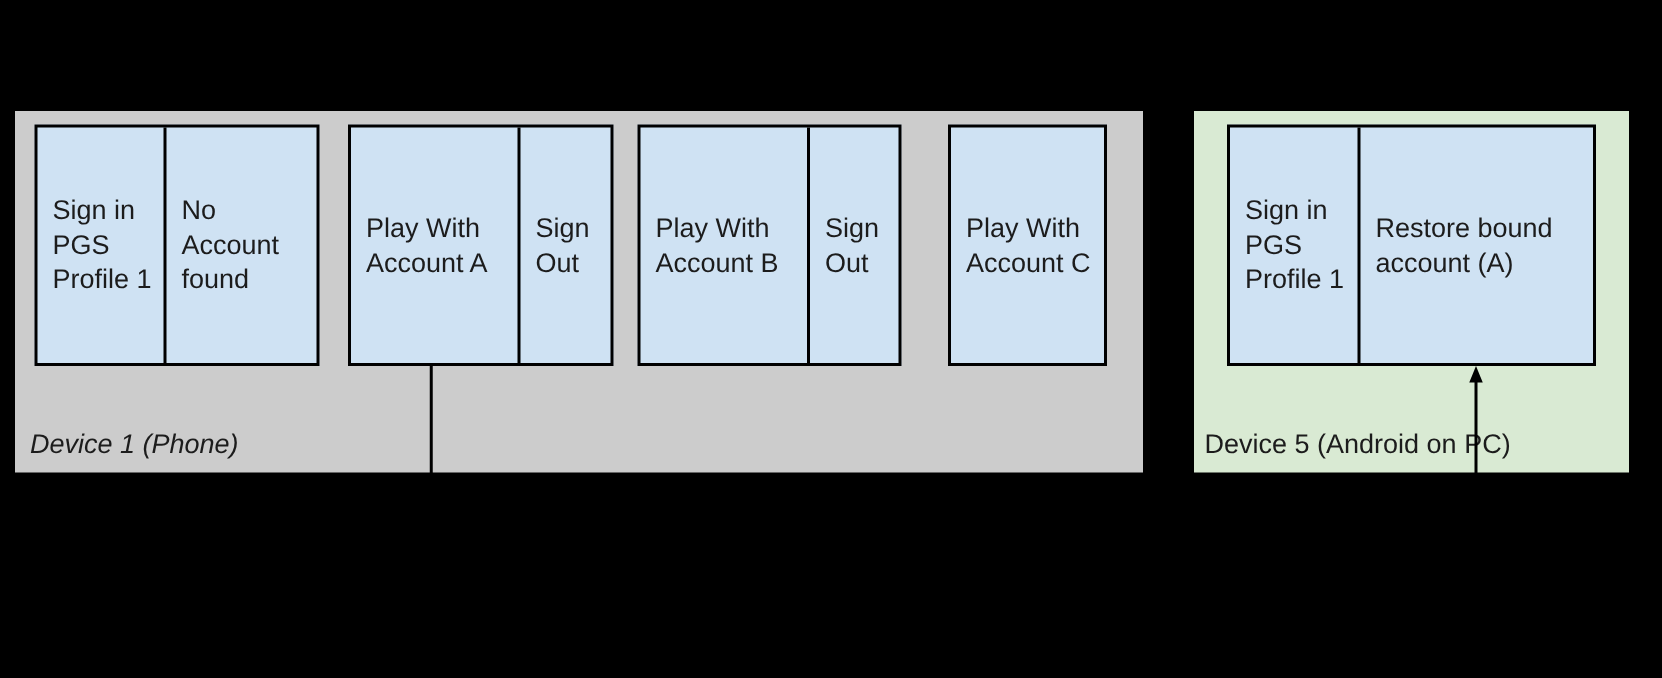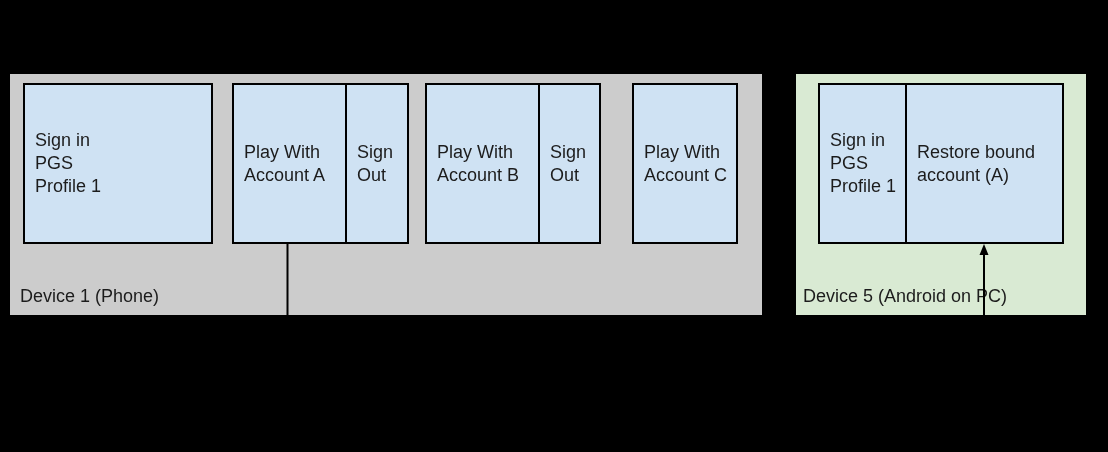--- a/index.html
+++ b/index.html
@@ -22,21 +22,21 @@
   .device-1 { left: 10px; width: 752px; background: #cccccc; }
   .device-2 { left: 796px; width: 290px; background: #d9ead3; }
   .device-label {
     position: absolute;
     bottom: 8px;
     font-size: 18px;
     line-height: 21px;
     color: #1c1c1c;
     white-space: nowrap;
   }
-  .device-1 .device-label { left: 10px; }
+  .device-1 .device-label { left: 10px; font-style: italic; }
   .device-2 .device-label { left: 7px; }
   .group {
     position: absolute;
     top: 9px;
     height: 161px;
     box-sizing: border-box;
     display: flex;
     background: #cfe2f3;
     border: 2px solid #000000;
   }
@@ -75,20 +75,25 @@
 <body>
 
 <div class="stage">
 
   <div class="device device-1">
     <div class="group g1">
       <div class="cell w86">
         <span class="cell-text">Sign in
 PGS
 Profile 1</span>
+      </div>
+      <div class="cell grow">
+        <span class="cell-text">No
+Account
+found</span>
       </div>
     </div>
 
     <div class="group g2">
       <div class="cell w111">
         <span class="cell-text">Play With
 Account A</span>
       </div>
       <div class="cell grow">
         <span class="cell-text">Sign

